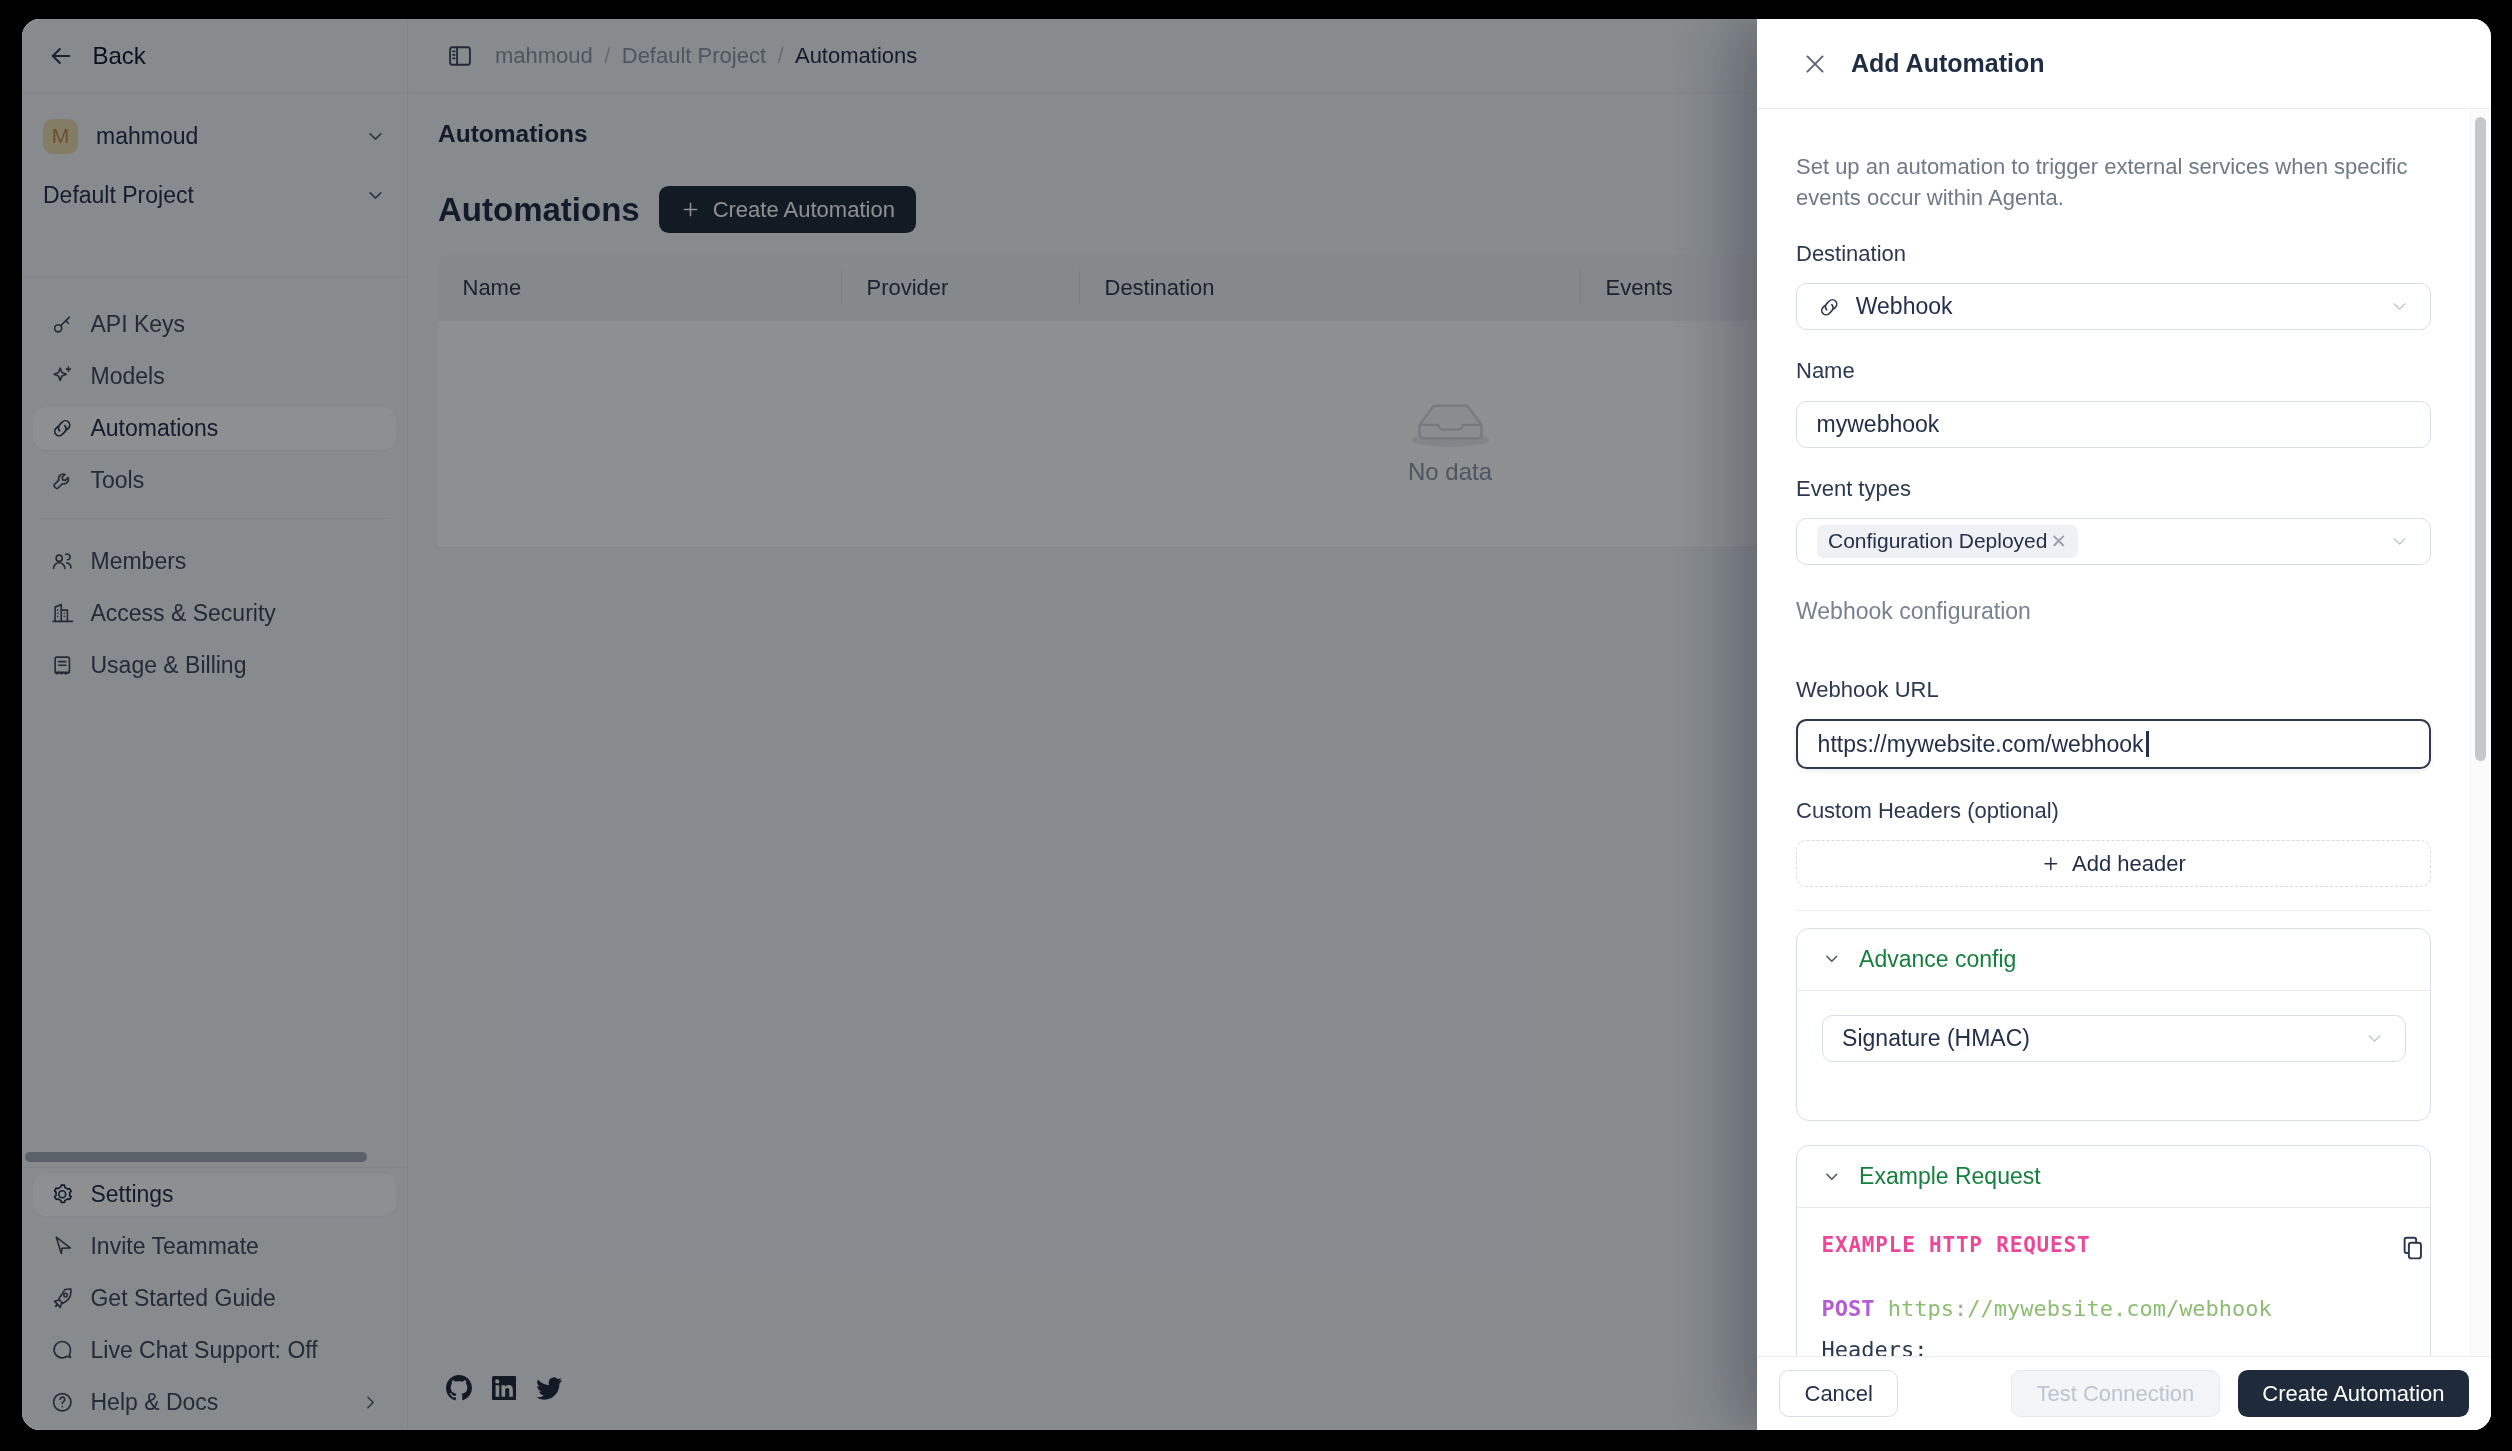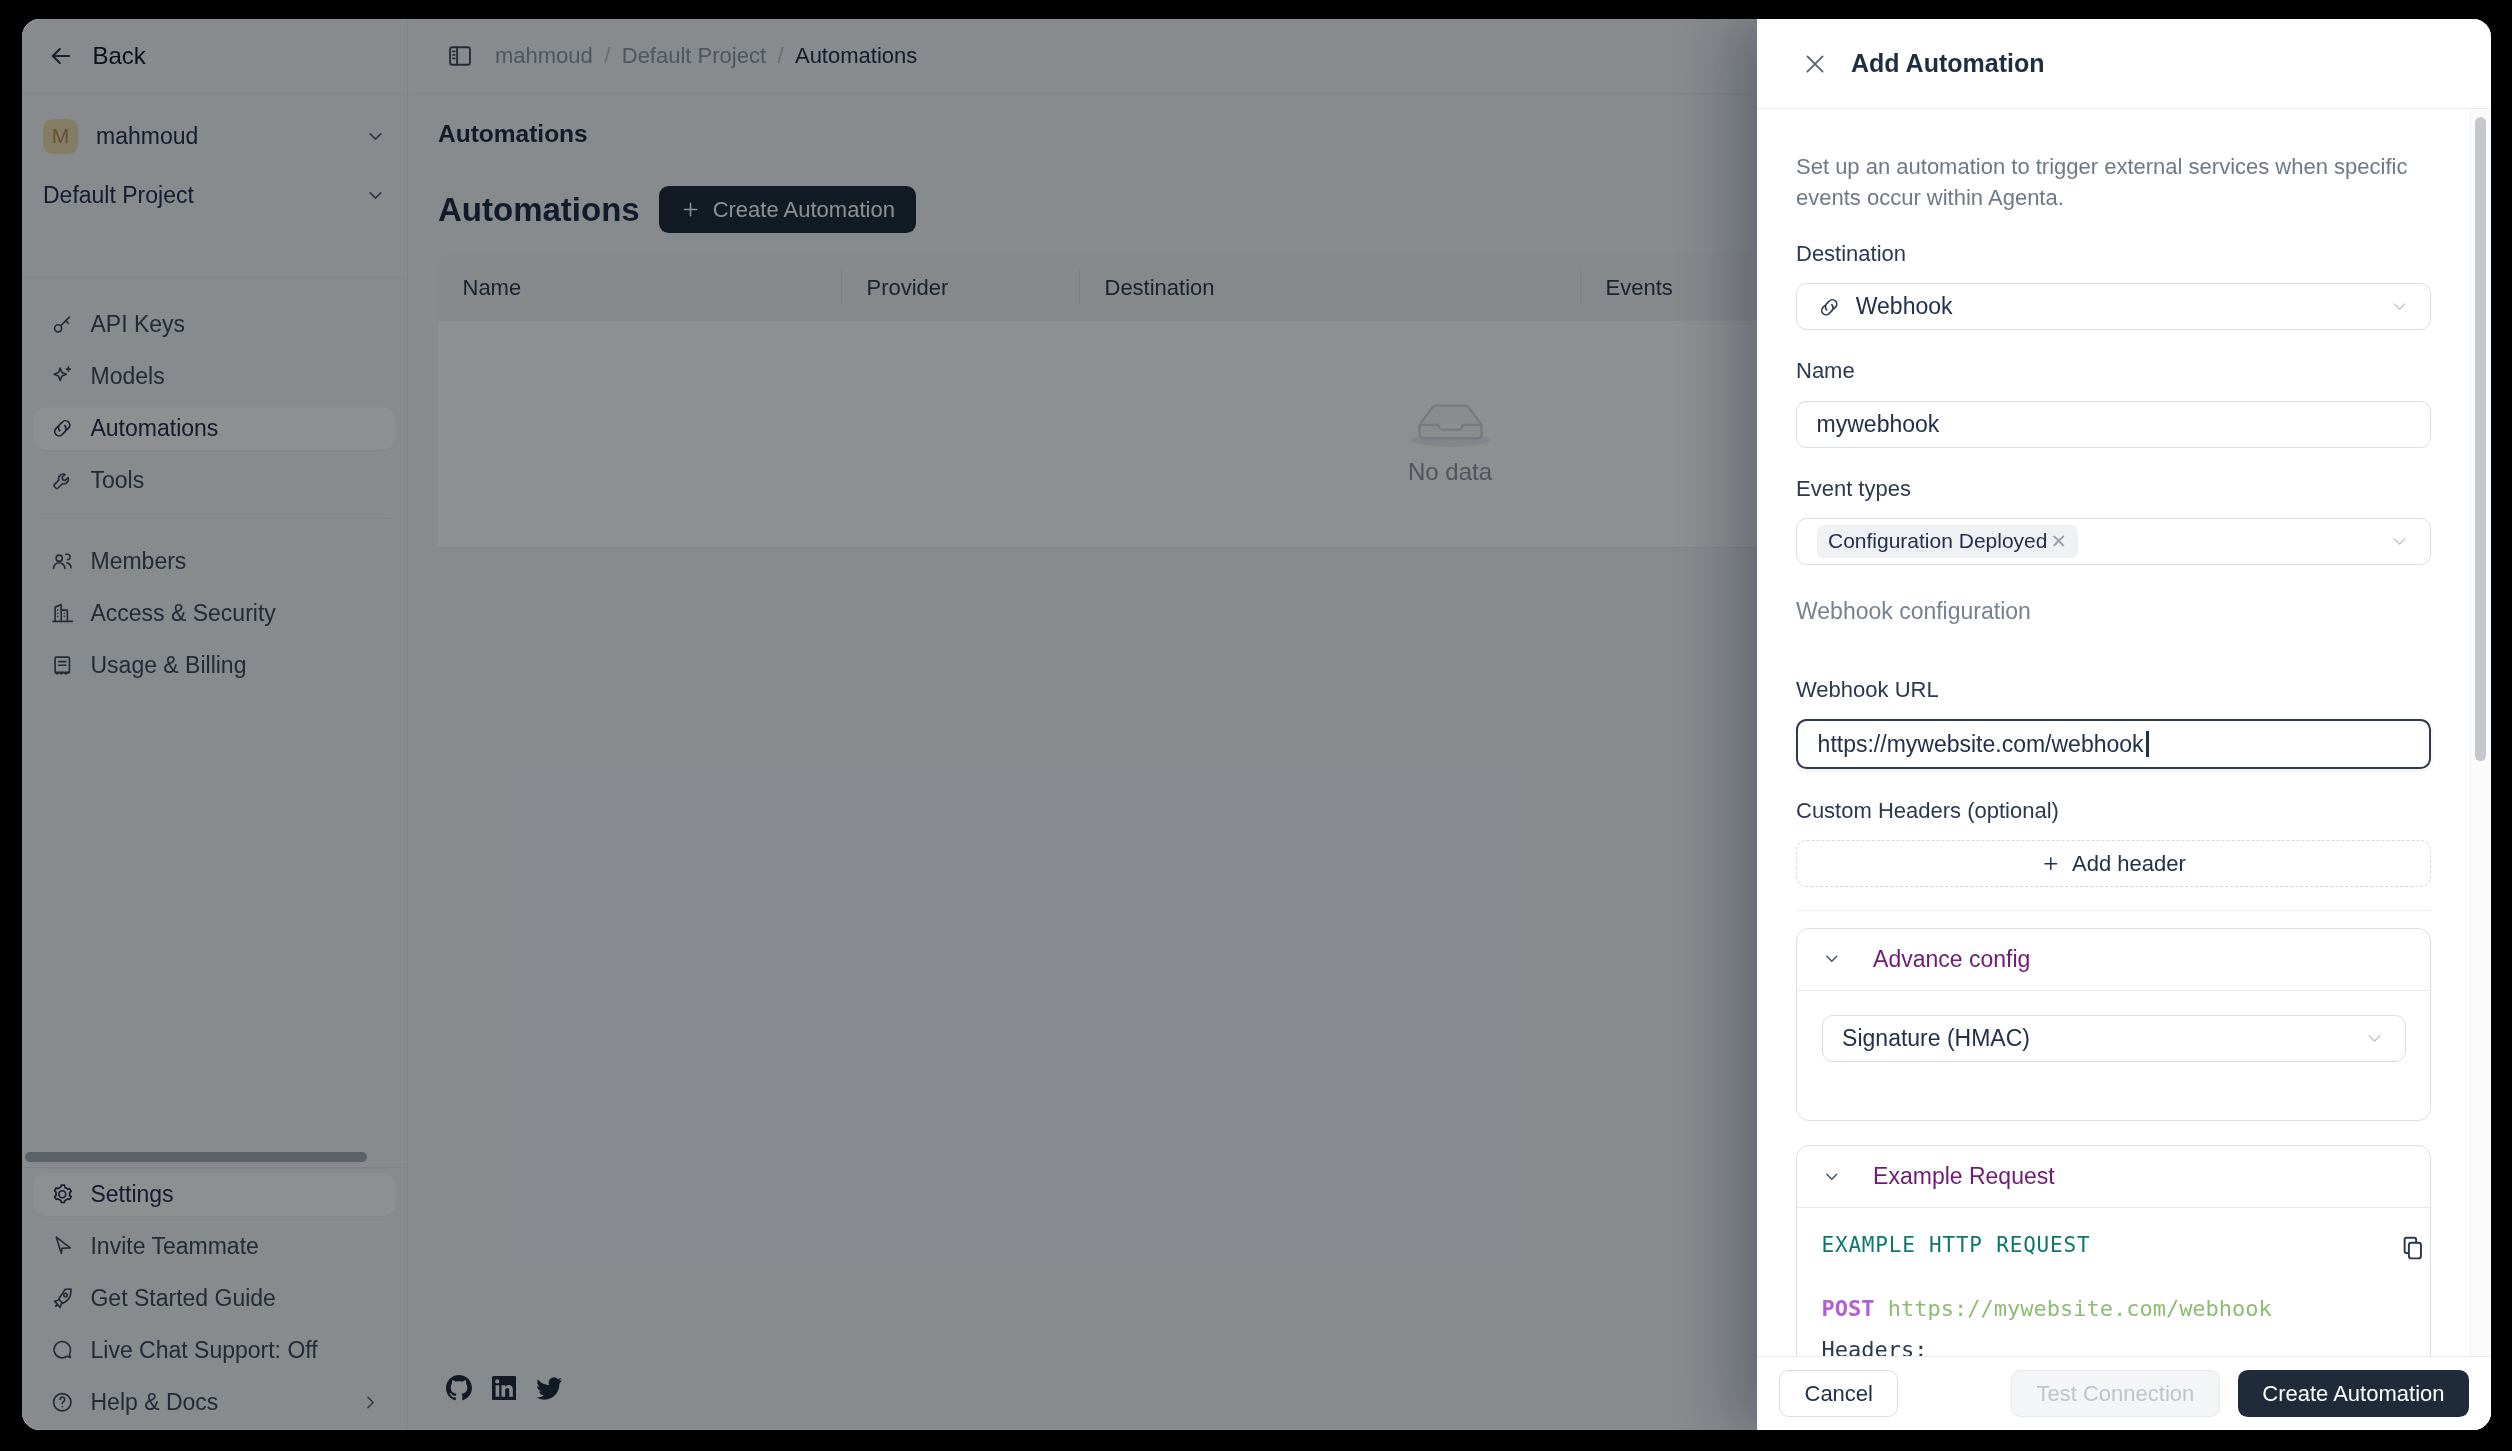--- a/index.html
+++ b/index.html
@@ -76,27 +76,27 @@
   .tag { display:inline-flex; align-items:center; gap:3px; background:#f0f1f4; border-radius:6.5px;
          height:33px; padding:0 11.4px; font-size:21px; color:#22304a; }
   .tag .x { color:#98a1ac; font-size:19.6px; }
   .dw-sect { font-size:23px; color:#76828f; margin:33px 0 52px 0; }
   .control.focused { border:2px solid #2e3b4e; height:50px; box-shadow:0 1.6px 4.9px rgba(15,23,42,.08); margin-bottom:29px; }
   .caret { width:2.5px; height:26px; background:#22304a; margin-left:2.5px; }
   .add-header { height:47px; border:1.6px dashed #d4dae2; border-radius:10.6px; display:flex; align-items:center;
                 justify-content:center; gap:11.4px; font-size:22px; color:#22304a; background:#fff; width:100%; cursor:pointer; }
   hr.dw-div { border:none; border-top:0.8px solid #eceef1; margin:23px 0 16.3px 0; }
   .panel { border:1.2px solid #d9dfe7; border-radius:13px; margin-bottom:24.5px; background:#fff; }
-  .panel-header { height:62px; display:flex; align-items:center; gap:32px; padding-left:24.5px;
-                  border-bottom:0.8px solid #e6eaef; font-size:23px; font-weight:500; color:#701a75; cursor:pointer; }
+  .panel-header { height:62px; display:flex; align-items:center; gap:18px; padding-left:24.5px;
+                  border-bottom:0.8px solid #e6eaef; font-size:23px; font-weight:500; color:#15803d; cursor:pointer; }
   .panel-body { padding:24.5px; }
   .panel-body .f-label { margin-top:3.3px; }
   .panel .control { margin-bottom:33px; }
   .code-area { position:relative; font-family:"DejaVu Sans Mono", monospace; padding-bottom:49px; }
-  .code-title { font-size:21px; font-weight:400; color:#0f766e; letter-spacing:0.8px; }
+  .code-title { font-size:21px; font-weight:700; color:#ec4899; letter-spacing:0.8px; }
   .copy-btn { position:absolute; right:3.3px; top:24.5px; background:none; border:none; color:#2b3950; cursor:pointer; }
   .code-line { margin-top:39px; font-size:22px; }
   .code-method { color:#b55bd3; font-weight:700; }
   .code-url { color:#8cbd72; }
   .code-clip { margin-top:16.3px; font-size:22px; color:#2b3950; }
   .dw-footer { position:absolute; left:0; right:0; bottom:0; height:74px; background:#fff; z-index:6;
                border-top:0.8px solid #e9ebee; display:flex; align-items:center; padding:0 22px; }
   .btn-cancel { height:47px; padding:0 24.5px; border:1.2px solid #d7dde5; border-radius:9.8px; background:#fff;
                 font-size:22px; color:#22304a; cursor:pointer; }
   .btn-test { height:47px; padding:0 24.5px; border:1.2px solid #e4e8ec; border-radius:9.8px; background:#f3f5f7;

